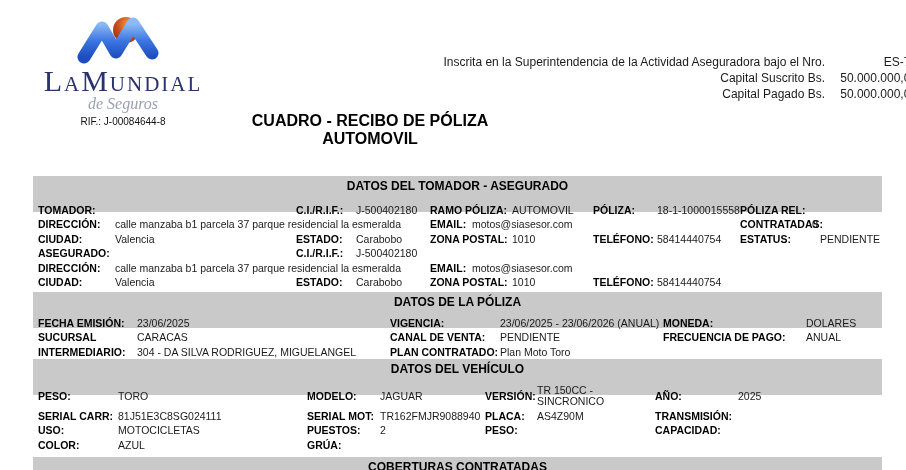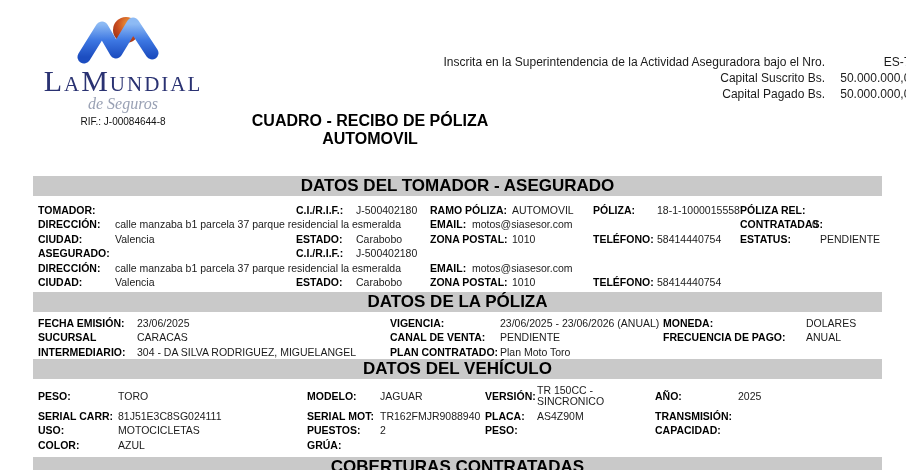--- a/index.html
+++ b/index.html
@@ -8,22 +8,22 @@
   
   .f{position:absolute;font-size:10.5px;line-height:11.5px;white-space:nowrap;color:#1a1a1a;}
   .fl{font-weight:bold;color:#000;}
   
   .reg-label{position:absolute;right:121px;font-size:12px;white-space:nowrap;color:#1a1a1a;}
   .reg-value{position:absolute;right:29px;font-size:12px;white-space:nowrap;color:#1a1a1a;}
   
   .doc-title{position:absolute;left:0;width:740px;text-align:center;font-weight:bold;
              font-size:16px;line-height:18px;}
   
-  .bar{position:absolute;left:33px;width:849px;height:20px;background:var(--section_bar,#C9C9C9);
-       text-align:center;font-weight:bold;font-size:17px;line-height:20px;color:#000;}
+  .bar{position:absolute;left:33px;width:849px;height:36px;background:var(--section_bar,#C9C9C9);
+       text-align:center;font-weight:bold;font-size:12px;line-height:20px;color:#000;}
   
   .logo-mark{position:absolute;left:76px;top:13px;}
   .logo-word-wrap{position:absolute;left:28px;top:64px;width:190px;text-align:center;
                   color:var(--logo_navy,#2A3272);font-family:"Liberation Serif",serif;}
   .lw{display:inline-block;font-size:21px;letter-spacing:2px;}
   .lw::first-letter{font-size:30px;}
   .logo-sub{position:absolute;left:28px;top:95px;width:190px;text-align:center;
             font-family:"Liberation Serif",serif;font-style:italic;font-size:16px;
             color:var(--logo_gray,#99A1B4);}
   .logo-rif{position:absolute;left:28px;top:116px;width:190px;text-align:center;

